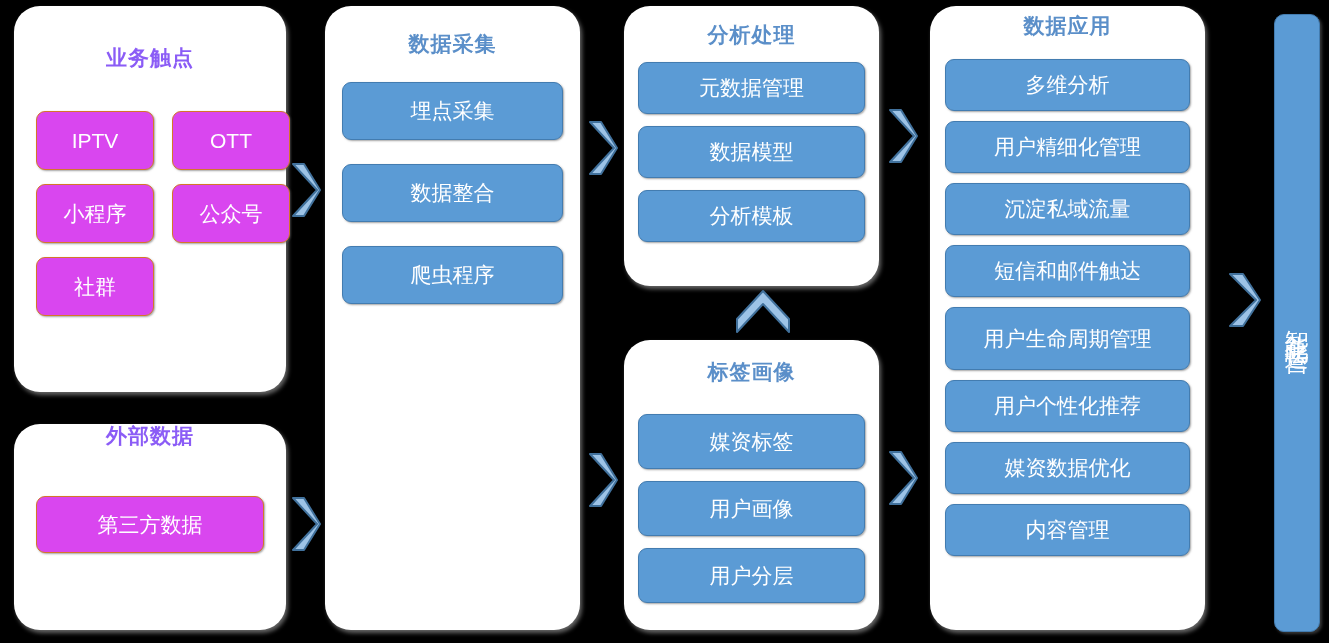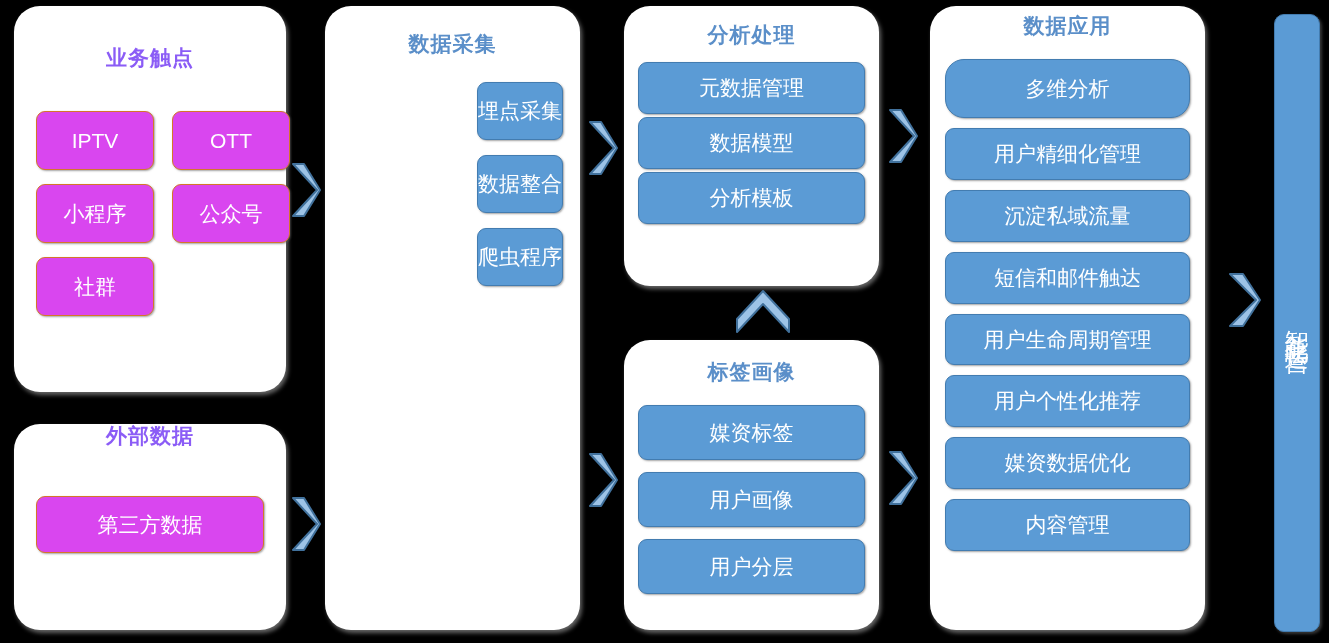--- a/index.html
+++ b/index.html
@@ -105,53 +105,53 @@
 
   <div class="panel" style="left:14px;top:424px;width:272px;height:206px;">
     <div class="panel-title title-orange" style="">外部数据</div>
     <div class="stack" style="left:22px;top:72px;width:228px;">
       <div class="chip chip-orange" style="height:57px;">第三方数据</div>
     </div>
   </div>
 
   <div class="panel" style="left:325px;top:6px;width:255px;height:624px;">
     <div class="panel-title title-blue" style="margin-top:26px;">数据采集</div>
-    <div class="stack" style="left:17px;top:76px;width:221px;gap:15px;align-items:flex-end;">
+    <div class="stack" style="left:17px;top:76px;width:221px;gap:24px;">
       <div class="chip chip-blue" style="height:58px;">埋点采集</div>
       <div class="chip chip-blue" style="height:58px;">数据整合</div>
       <div class="chip chip-blue" style="height:58px;">爬虫程序</div>
     </div>
   </div>
 
   <div class="panel" style="left:624px;top:6px;width:255px;height:280px;">
     <div class="panel-title title-blue" style="margin-top:17px;">分析处理</div>
-    <div class="stack" style="left:14px;top:56px;width:227px;gap:3px;">
+    <div class="stack" style="left:14px;top:56px;width:227px;gap:12px;">
       <div class="chip chip-blue" style="height:52px;">元数据管理</div>
       <div class="chip chip-blue" style="height:52px;">数据模型</div>
       <div class="chip chip-blue" style="height:52px;">分析模板</div>
     </div>
   </div>
 
   <div class="panel" style="left:624px;top:340px;width:255px;height:290px;">
     <div class="panel-title title-blue" style="margin-top:20px;">标签画像</div>
-    <div class="stack" style="left:14px;top:65px;width:227px;gap:12px;">
+    <div class="stack" style="left:14px;top:74px;width:227px;gap:12px;">
       <div class="chip chip-blue" style="height:55px;">媒资标签</div>
       <div class="chip chip-blue" style="height:55px;">用户画像</div>
       <div class="chip chip-blue" style="height:55px;">用户分层</div>
     </div>
   </div>
 
   <div class="panel" style="left:930px;top:6px;width:275px;height:624px;">
     <div class="panel-title title-blue" style="margin-top:8px;">数据应用</div>
     <div class="stack" style="left:15px;top:53px;width:245px;gap:10px;">
-      <div class="chip chip-blue" style="height:59px;border-radius:19px;">多维分析</div>
+      <div class="chip chip-blue" style="height:52px;">多维分析</div>
       <div class="chip chip-blue" style="height:52px;">用户精细化管理</div>
       <div class="chip chip-blue" style="height:52px;">沉淀私域流量</div>
       <div class="chip chip-blue" style="height:52px;">短信和邮件触达</div>
-      <div class="chip chip-blue" style="height:51px;">用户生命周期管理</div>
+      <div class="chip chip-blue" style="height:63px;">用户生命周期管理</div>
       <div class="chip chip-blue" style="height:52px;">用户个性化推荐</div>
       <div class="chip chip-blue" style="height:52px;">媒资数据优化</div>
       <div class="chip chip-blue" style="height:52px;">内容管理</div>
     </div>
   </div>
 
   <div class="vbar" style="left:1274px;top:14px;width:44px;height:616px;">
     <div class="vbar-text">智能化运营</div>
   </div>
 

